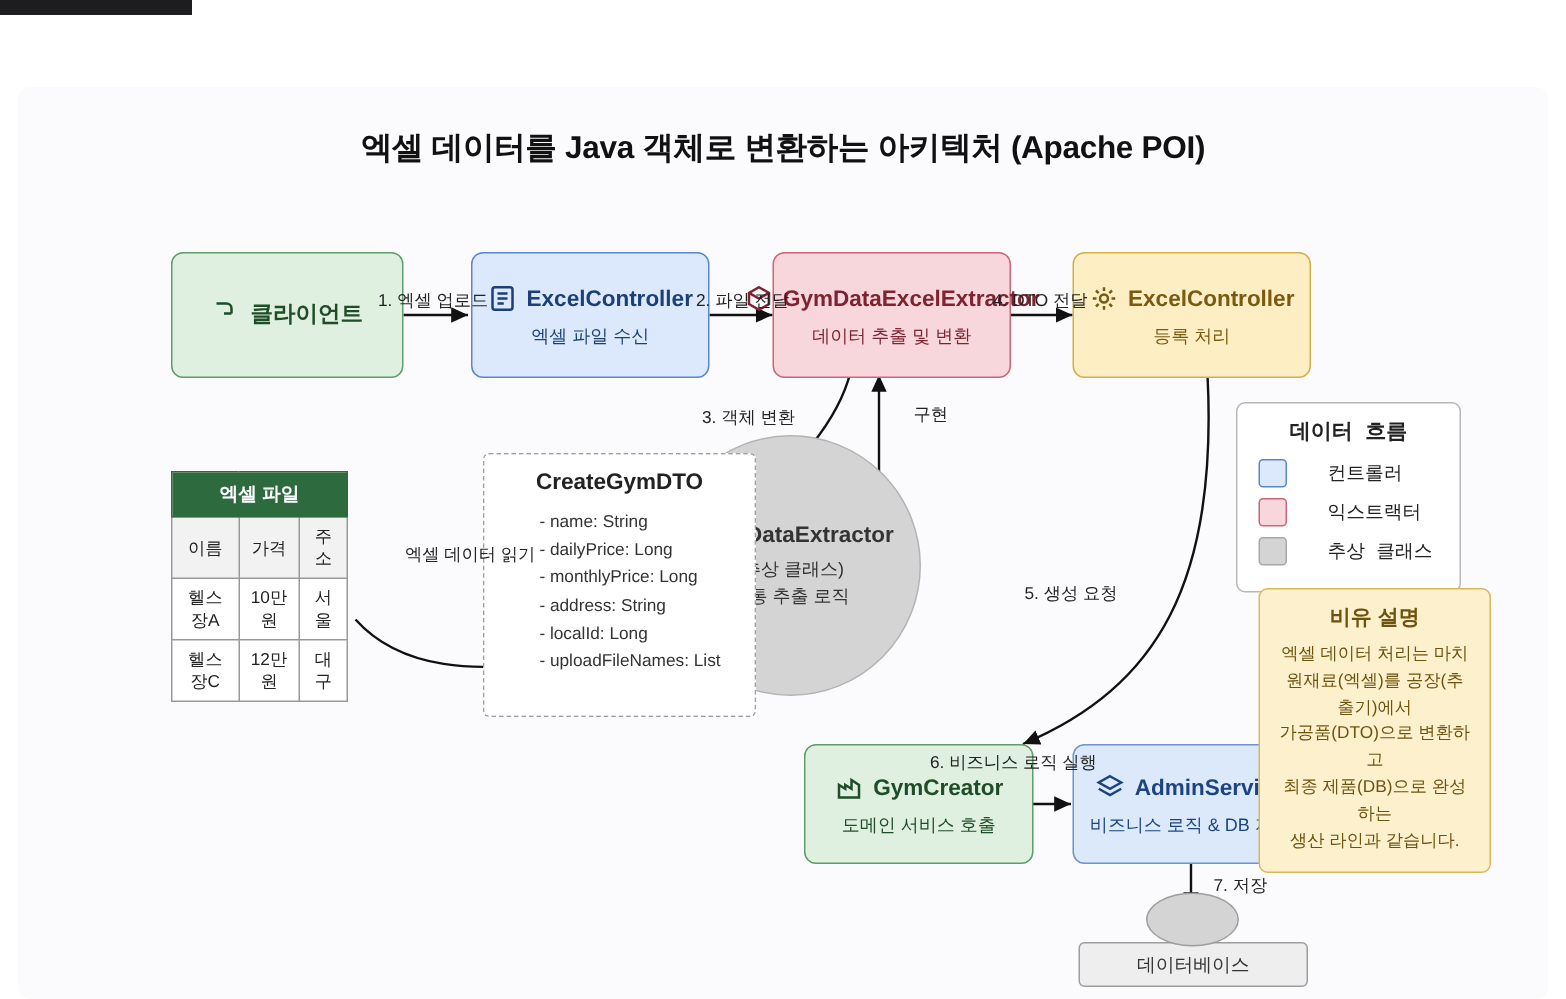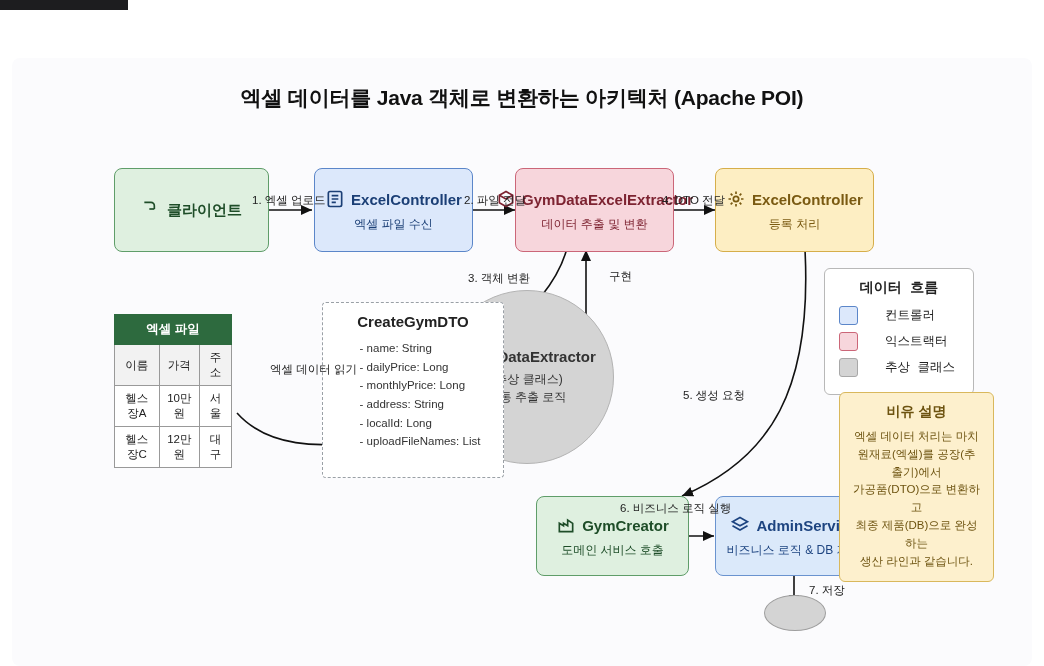--- a/index.html
+++ b/index.html
@@ -361,20 +361,23 @@
       <div class="node-head">
         <svg class="icon" width="20" height="20" viewBox="0 0 24 24" fill="none" stroke="#1d4480" stroke-width="2">
           <path d="M12 3l9 5-9 5-9-5z"></path>
           <path d="M3 13l9 5 9-5"></path>
         </svg>
         <span class="n-title">AdminService</span>
       </div>
       <div class="n-sub">비즈니스 로직 &amp; DB 저장</div>
     </div>
 
+    <div class="db-cyl" style="left:707px; top:570px; width:151px; height:28px;">
+      <span>데이터베이스</span>
+    </div>
     <div class="db-top" style="left:752px; top:537px; width:60px; height:34px;"></div>
 
     <div class="legend" style="left:812px; top:210px; width:150px;font-family:Liberation Mono, monospace;">
       <div class="legend-title">데이터 흐름</div>
       <div class="legend-row">
         <span class="swatch sw-blue"></span>
         <span>컨트롤러</span>
       </div>
       <div class="legend-row">
         <span class="swatch sw-red"></span>

